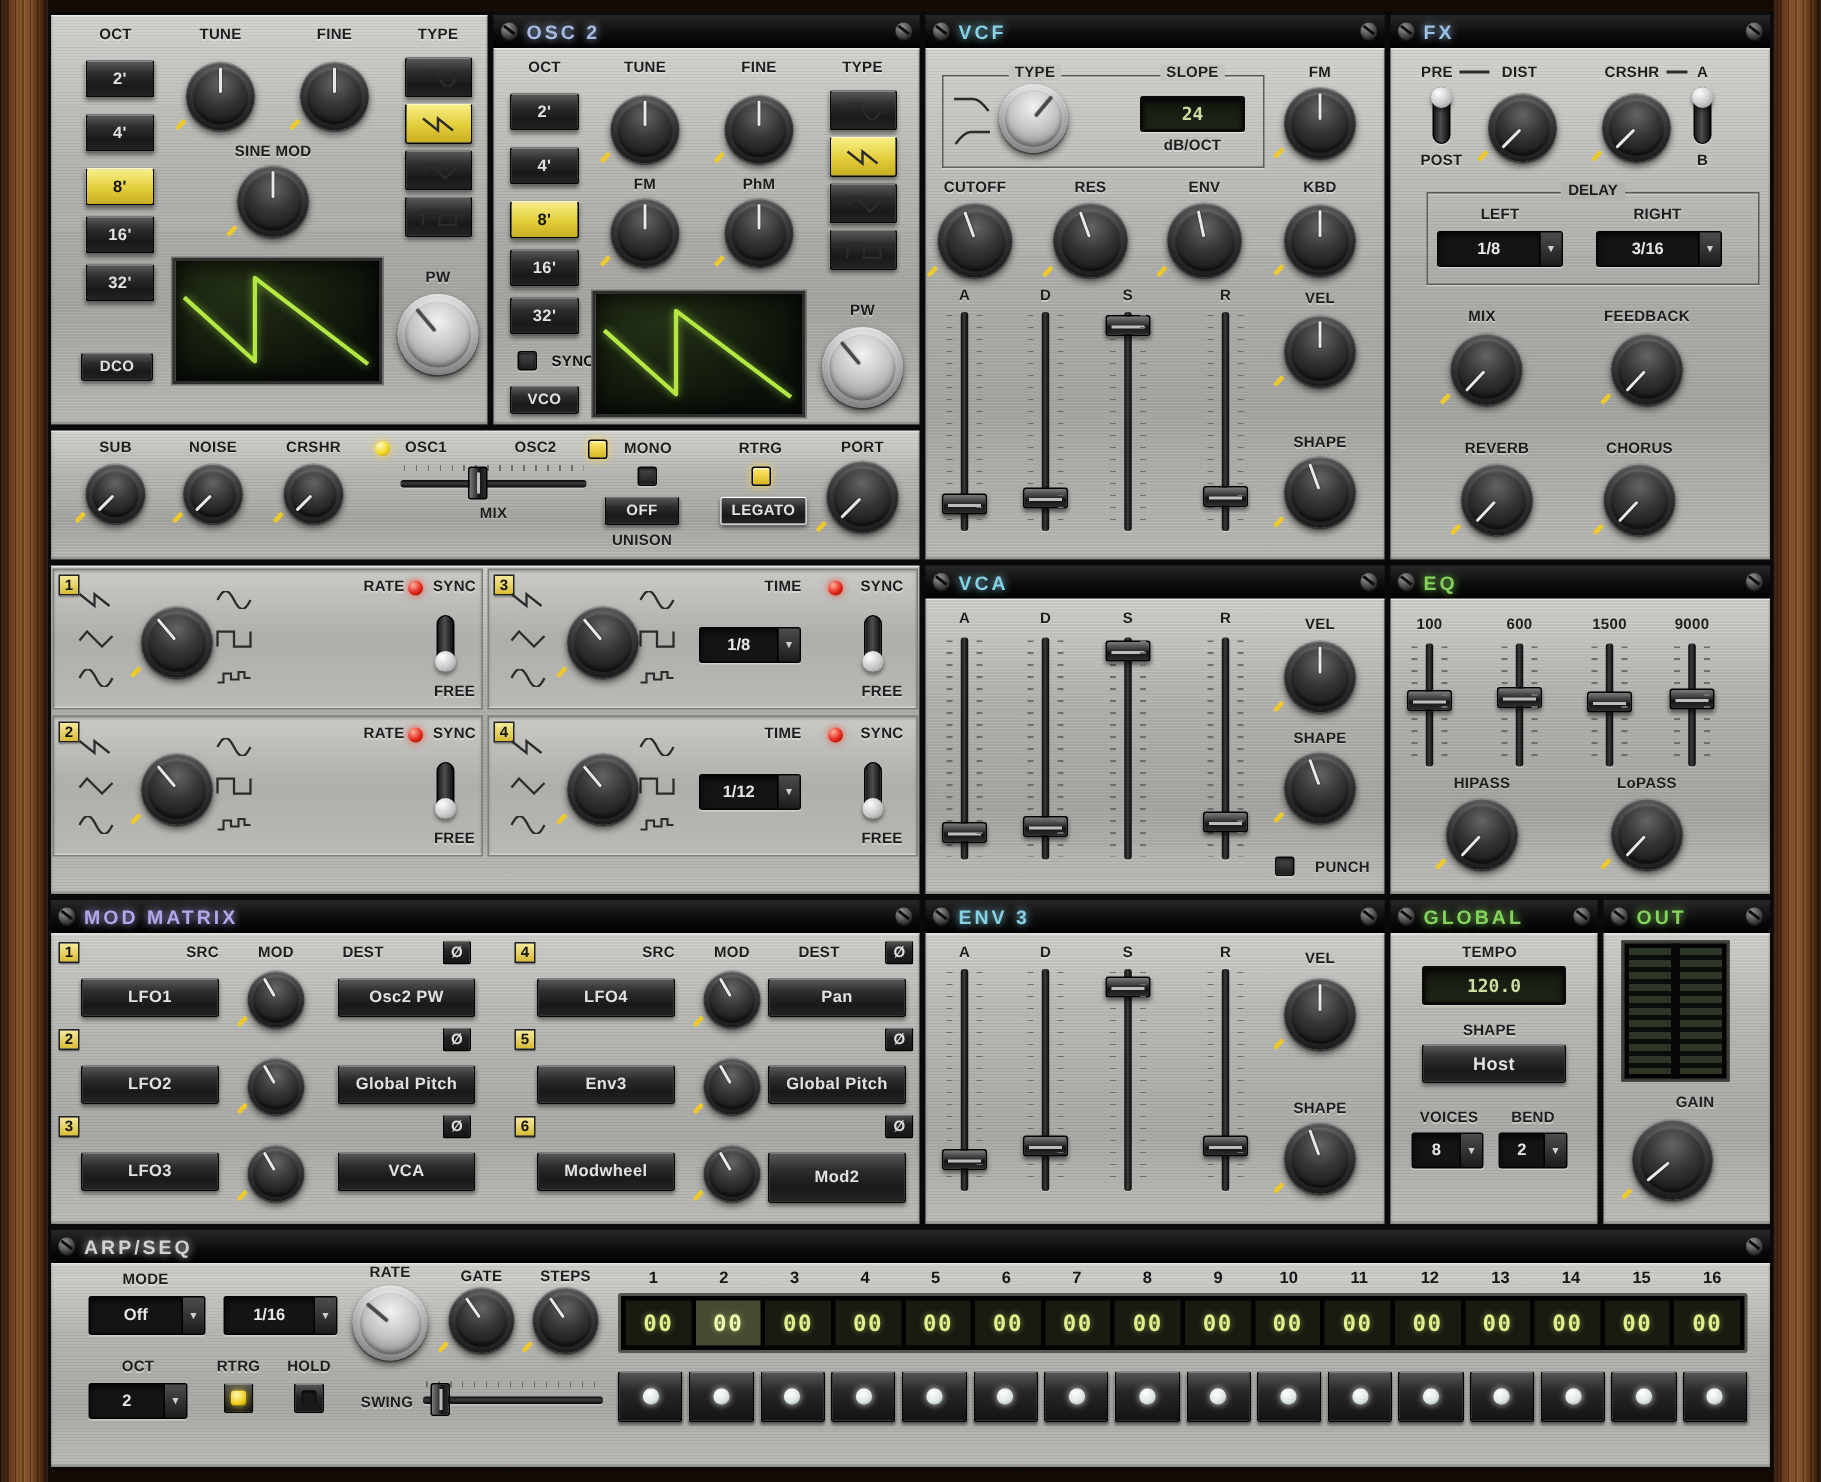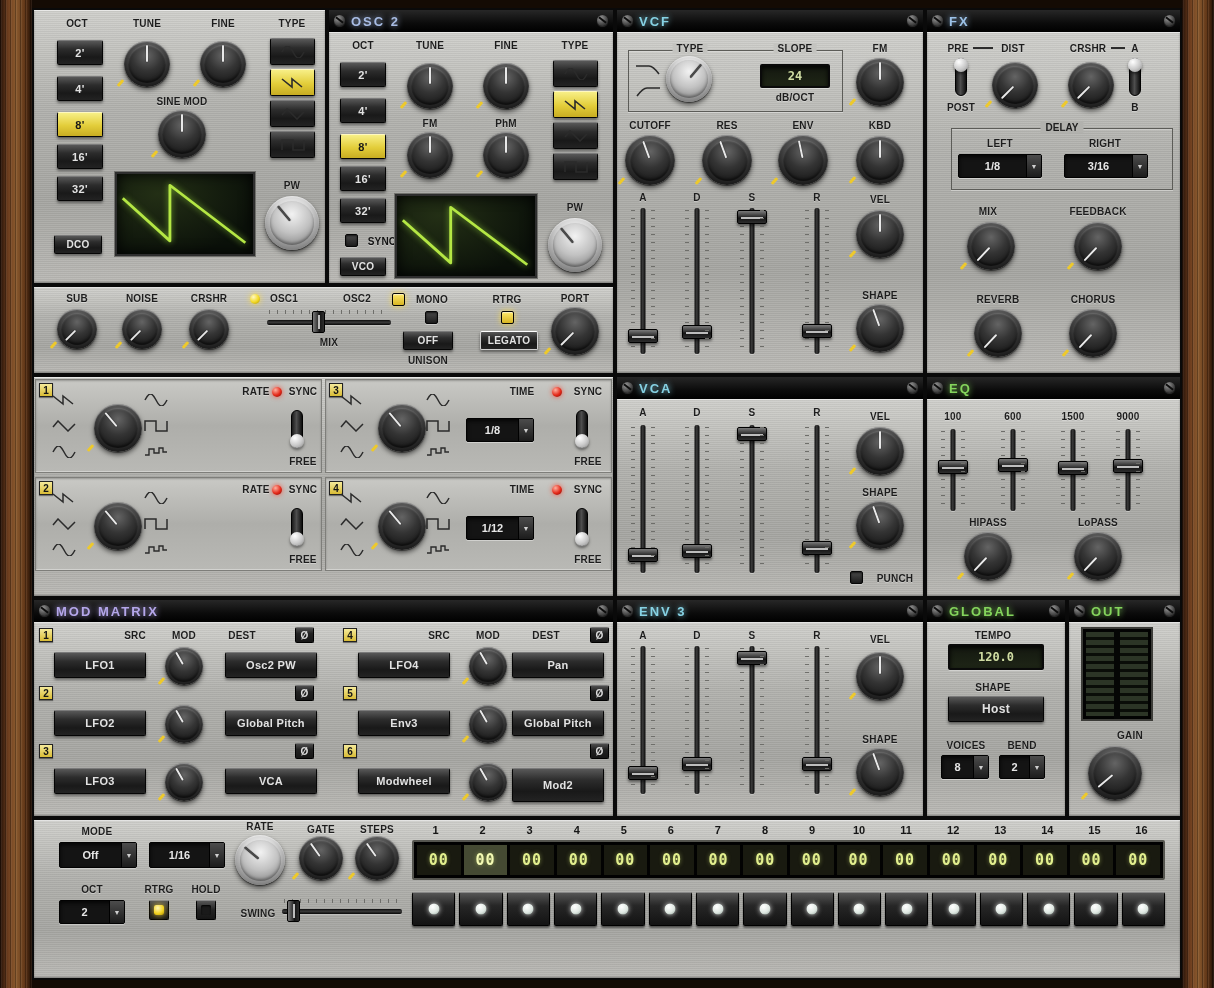--- a/index.html
+++ b/index.html
@@ -911,20 +911,25 @@
     <div class="meter" style="left:12px;top:5px;width:72px;height:94px"></div>
     <span class="lbl" style="left:61px;top:108px">GAIN</span>
     <div class="knob k54" style="left:19px;top:124px">
             <span class="ptr" style="transform:rotate(-130deg)"></span>
             <span class="kmark"></span>
           </div>
   </div>
 </div>
 
 <div class="section" style="grid-column:1/6;grid-row:4">
+  <div class="sec-head">
+          <i class="scr l"></i>
+          <i class="scr r"></i>
+    <span class="sec-title" style="color:#d2d2d2">ARP/SEQ</span>
+        </div>
   <div class="sec-body">
     <span class="lbl" style="left:63px;top:6px">MODE</span>
     <div class="dd" style="left:25px;top:22px;width:78px;height:26px">
             <span class="val">Off</span>
             <span class="arr">▼</span>
           </div>
     <div class="dd" style="left:115px;top:22px;width:76px;height:26px">
             <span class="val">1/16</span>
             <span class="arr">▼</span>
           </div>

